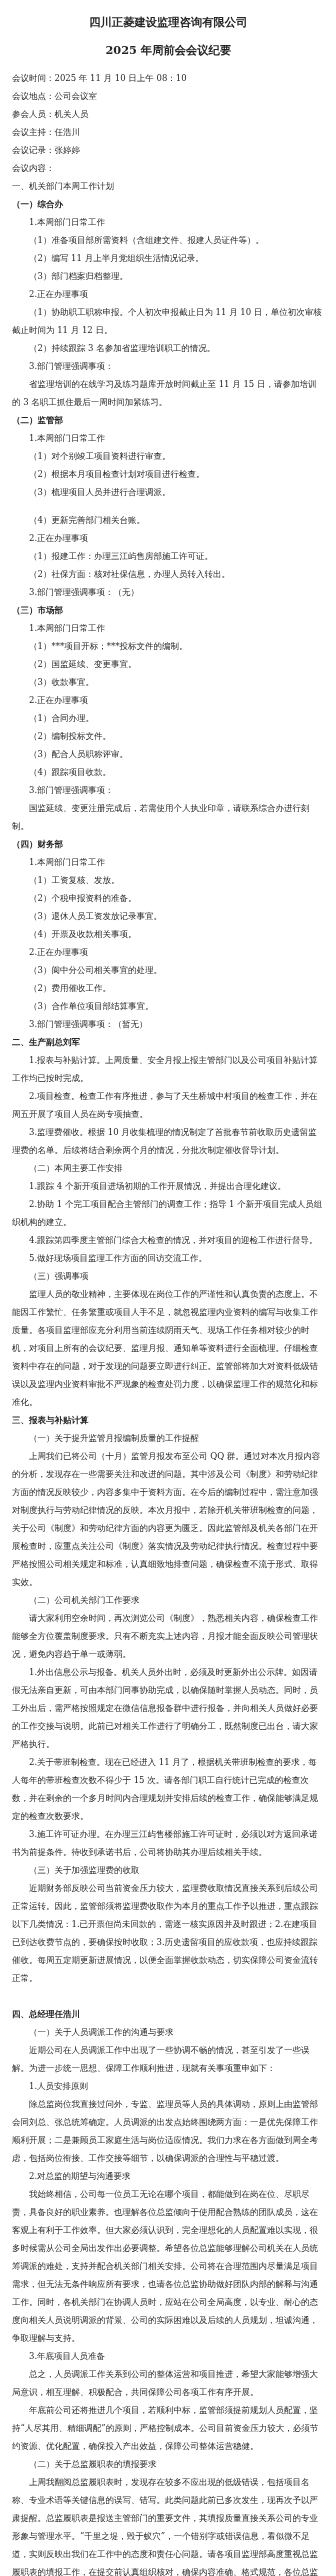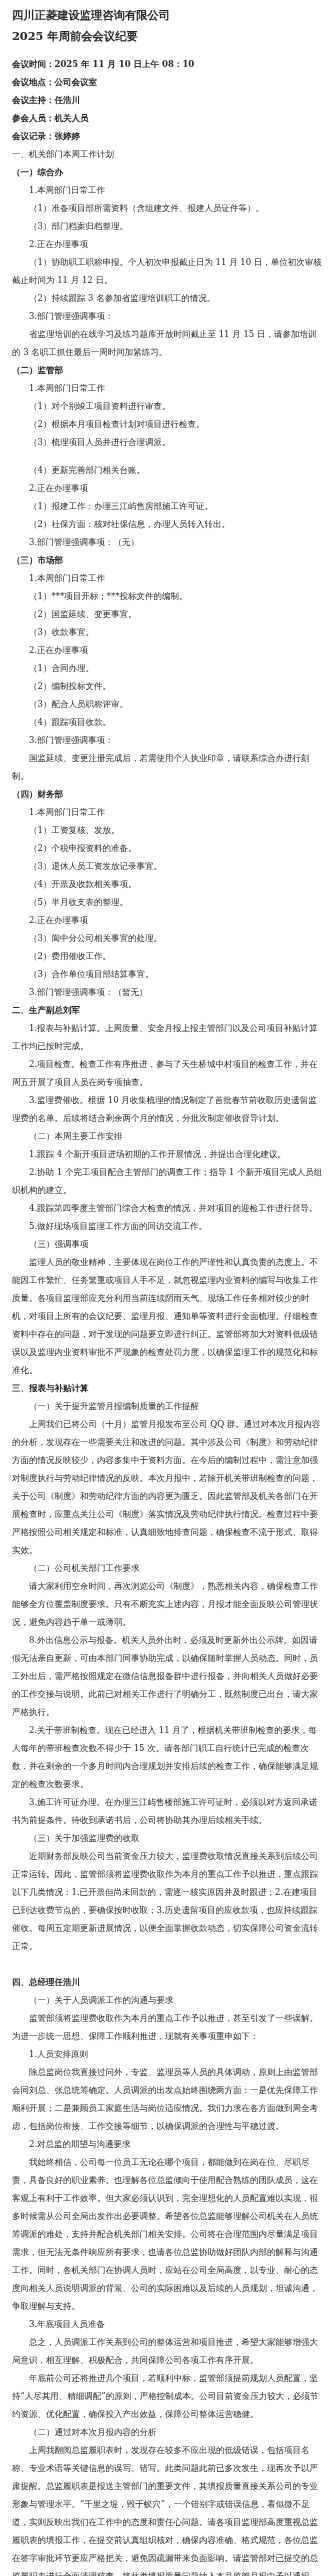--- a/index.html
+++ b/index.html
@@ -7,59 +7,61 @@
     width: 336px;
     height: 3862px;
     box-sizing: border-box;
     background: #ffffff;
     color: #262626;
     font-family: "DejaVu Serif", "Liberation Serif", serif;
     padding: 5.2px 11.3px 0 12px;
     overflow: hidden;
   }
   .title {
-    margin: 0;
-    text-align: left;
+    margin: 7px;
+    text-align: center;
     font-size: 11.3px;
     font-weight: bold;
     line-height: 21px;
     text-indent: 0;
   }
   .titles { margin-bottom: 8.2px; }
   .doc p {
     margin: 0;
     font-size: 8.5px;
     line-height: 18px;
     text-indent: 2em;
     word-break: break-all;
   }
-  .doc p.meta { text-indent: 0; font-weight: bold; }
+  .doc p.meta { text-indent: 0; }
   .doc p.h { text-indent: 0; }
   .doc p.hb { text-indent: 0; font-weight: bold; }
   .doc div.sp { height: 9.3px; }
   .doc div.sp2 { height: 18px; }
 </style>
 </head>
 <body>
 
 <div class="doc">
   <div class="titles">
     <h1 class="title">四川正菱建设监理咨询有限公司</h1>
     <h2 class="title">2025 年周前会会议纪要</h2>
   </div>
   <div id="body-blocks">
       <p class="meta">会议时间：2025 年 11 月 10 日上午 08：10</p>
       <p class="meta">会议地点：公司会议室</p>
+      <p class="meta">参会人员：机关人员</p>
       <p class="meta">会议主持：任浩川</p>
-      <p class="meta">参会人员：机关人员</p>
       <p class="meta">会议记录：张婷婷</p>
+      <p class="meta">会议内容：</p>
       <p class="h">一、机关部门本周工作计划</p>
       <p class="hb">（一）综合办</p>
       <p>1.本周部门日常工作</p>
       <p>（1）准备项目部所需资料（含组建文件、报建人员证件等）。</p>
+      <p>（2）编写 11 月上半月党组织生活情况记录。</p>
       <p>（3）部门档案归档整理。</p>
       <p>2.正在办理事项</p>
       <p>（1）协助职工职称申报。个人初次申报截止日为 11 月 10 日，单位初次审核截止时间为 11 月 12 日。</p>
       <p>（2）持续跟踪 3 名参加省监理培训职工的情况。</p>
       <p>3.部门管理强调事项：</p>
       <p>省监理培训的在线学习及练习题库开放时间截止至 11 月 15 日，请参加培训的 3 名职工抓住最后一周时间加紧练习。</p>
       <p class="hb">（二）监管部</p>
       <p>1.本周部门日常工作</p>
       <p>（1）对个别竣工项目资料进行审查。</p>
       <p>（2）根据本月项目检查计划对项目进行检查。</p>
@@ -81,21 +83,20 @@
       <p>（3）配合人员职称评审。</p>
       <p>（4）跟踪项目收款。</p>
       <p>3.部门管理强调事项：</p>
       <p>国监延续、变更注册完成后，若需使用个人执业印章，请联系综合办进行刻制。</p>
       <p class="hb">（四）财务部</p>
       <p>1.本周部门日常工作</p>
       <p>（1）工资复核、发放。</p>
       <p>（2）个税申报资料的准备。</p>
       <p>（3）退休人员工资发放记录事宜。</p>
       <p>（4）开票及收款相关事项。</p>
-      <p>（5）半月收支表的整理。</p>
       <p>2.正在办理事项</p>
       <p>（3）阆中分公司相关事宜的处理。</p>
       <p>（2）费用催收工作。</p>
       <p>（3）合作单位项目部结算事宜。</p>
       <p>3.部门管理强调事项：（暂无）</p>
       <p class="hb">二、生产副总刘军</p>
       <p>1.报表与补贴计算。上周质量、安全月报上报主管部门以及公司项目补贴计算工作均已按时完成。</p>
       <p>2.项目检查。检查工作有序推进，参与了天生桥城中村项目的检查工作，并在周五开展了项目人员在岗专项抽查。</p>
       <p>3.监理费催收。根据 10 月收集梳理的情况制定了首批春节前收取历史遗留监理费的名单。后续将结合剩余两个月的情况，分批次制定催收督导计划。</p>
       <p>（二）本周主要工作安排</p>
@@ -103,33 +104,33 @@
       <p>2.协助 1 个完工项目配合主管部门的调查工作；指导 1 个新开项目完成人员组织机构的建立。</p>
       <p>4.跟踪第四季度主管部门综合大检查的情况，并对项目的迎检工作进行督导。</p>
       <p>5.做好现场项目监理工作方面的回访交流工作。</p>
       <p>（三）强调事项</p>
       <p>监理人员的敬业精神，主要体现在岗位工作的严谨性和认真负责的态度上。不能因工作繁忙、任务繁重或项目人手不足，就忽视监理内业资料的编写与收集工作质量。各项目监理部应充分利用当前连续阴雨天气、现场工作任务相对较少的时机，对项目上所有的会议纪要、监理月报、通知单等资料进行全面梳理。仔细检查资料中存在的问题，对于发现的问题要立即进行纠正。监管部将加大对资料低级错误以及监理内业资料审批不严现象的检查处罚力度，以确保监理工作的规范化和标准化。</p>
       <p class="hb">三、报表与补贴计算</p>
       <p>（一）关于提升监管月报编制质量的工作提醒</p>
       <p>上周我们已将公司（十月）监管月报发布至公司 QQ 群。通过对本次月报内容的分析，发现存在一些需要关注和改进的问题。其中涉及公司《制度》和劳动纪律方面的情况反映较少，内容多集中于资料方面。在今后的编制过程中，需注意加强对制度执行与劳动纪律情况的反映。本次月报中，若除开机关带班制检查的问题，关于公司《制度》和劳动纪律方面的内容更为匮乏。因此监管部及机关各部门在开展检查时，应重点关注公司《制度》落实情况及劳动纪律执行情况。检查过程中要严格按照公司相关规定和标准，认真细致地排查问题，确保检查不流于形式、取得实效。</p>
       <p>（二）公司机关部门工作要求</p>
       <p>请大家利用空余时间，再次浏览公司《制度》，熟悉相关内容，确保检查工作能够全方位覆盖制度要求。只有不断充实上述内容，月报才能全面反映公司管理状况，避免内容趋于单一或薄弱。</p>
-      <p>8.外出信息公示与报备。机关人员外出时，必须及时更新外出公示牌。如因请假无法亲自更新，可由本部门同事协助完成，以确保随时掌握人员动态。同时，员工外出后，需严格按照规定在微信信息报备群中进行报备，并向相关人员做好必要的工作交接与说明。此前已对相关工作进行了明确分工，既然制度已出台，请大家严格执行。</p>
+      <p>1.外出信息公示与报备。机关人员外出时，必须及时更新外出公示牌。如因请假无法亲自更新，可由本部门同事协助完成，以确保随时掌握人员动态。同时，员工外出后，需严格按照规定在微信信息报备群中进行报备，并向相关人员做好必要的工作交接与说明。此前已对相关工作进行了明确分工，既然制度已出台，请大家严格执行。</p>
       <p>2.关于带班制检查。现在已经进入 11 月了，根据机关带班制检查的要求，每人每年的带班检查次数不得少于 15 次。请各部门职工自行统计已完成的检查次数，并在剩余的一个多月时间内合理规划并安排后续的检查工作，确保能够满足规定的检查次数要求。</p>
       <p>3.施工许可证办理。在办理三江屿售楼部施工许可证时，必须以对方返回承诺书为前提条件。待收到承诺书后，公司将协助其办理后续相关手续。</p>
       <p>（三）关于加强监理费的收取</p>
       <p>近期财务部反映公司当前资金压力较大，监理费收取情况直接关系到后续公司正常运转。因此，监管部须将监理费收取作为本月的重点工作予以推进，重点跟踪以下几类情况：1.已开票但尚未回款的，需逐一核实原因并及时跟进；2.在建项目已到达收费节点的，要确保按时收取；3.历史遗留项目的应收款项，也应持续跟踪催收。每周五定期更新进展情况，以便全面掌握收款动态，切实保障公司资金流转正常。</p>
       <div class="sp2"></div>
       <p class="hb">四、总经理任浩川</p>
       <p>（一）关于人员调派工作的沟通与要求</p>
-      <p>监管部须将监理费收取作为本月的重点工作予以推进，甚至引发了一些误解。为进一步统一思想、保障工作顺利推进，现就有关事项重申如下：</p>
+      <p>近期公司在人员调派工作中出现了一些协调不畅的情况，甚至引发了一些误解。为进一步统一思想、保障工作顺利推进，现就有关事项重申如下：</p>
       <p>1.人员安排原则</p>
       <p>除总监岗位我直接过问外，专监、监理员等人员的具体调动，原则上由监管部会同刘总、张总统筹确定。人员调派的出发点始终围绕两方面：一是优先保障工作顺利开展；二是兼顾员工家庭生活与岗位适应情况。我们力求在各方面做到周全考虑，包括岗位衔接、工作交接等细节，以确保调派的合理性与平稳过渡。</p>
       <p>2.对总监的期望与沟通要求</p>
       <p>我始终相信，公司每一位员工无论在哪个项目，都能做到在岗在位、尽职尽责，具备良好的职业素养。也理解各位总监倾向于使用配合熟练的团队成员，这在客观上有利于工作效率。但大家必须认识到，完全理想化的人员配置难以实现，很多时候需从公司全局出发作出必要调整。希望各位总监能够理解公司机关在人员统筹调派的难处，支持并配合机关部门相关安排。公司将在合理范围内尽量满足项目需求，但无法无条件响应所有要求，也请各位总监协助做好团队内部的解释与沟通工作。同时，各机关部门在协调人员时，应站在公司全局高度，以专业、耐心的态度向相关人员说明调派的背景、公司的实际困难以及后续的人员规划，坦诚沟通，争取理解与支持。</p>
       <p>3.年底项目人员准备</p>
       <p>总之，人员调派工作关系到公司的整体运营和项目推进，希望大家能够增强大局意识，相互理解、积极配合，共同保障公司各项工作有序开展。</p>
       <p>年底前公司还将推进几个项目，若顺利中标，监管部须提前规划人员配置，坚持“人尽其用、精细调配”的原则，严格控制成本。公司目前资金压力较大，必须节约资源、优化配置，确保投入产出效益，保障公司整体运营稳健。</p>
-      <p>（二）通过对本次月报内容的分析</p>
+      <p>（二）关于总监履职表的填报要求</p>
       <p>上周我翻阅总监履职表时，发现存在较多不应出现的低级错误，包括项目名称、专业术语等关键信息的误写、错写。此类问题此前已多次发生，现再次予以严肃提醒。总监履职表是报送主管部门的重要文件，其填报质量直接关系公司的专业形象与管理水平。“千里之堤，毁于蚁穴”，一个错别字或错误信息，看似微不足道，实则反映出我们在工作中的态度和责任心问题。请各项目监理部高度重视总监履职表的填报工作，在提交前认真组织核对，确保内容准确、格式规范，各位总监在签字审批环节更应严格把关，避免因疏漏带来负面影响。请监管部对已提交的总监履职表进行全面清理核查，将此类填报质量问题纳入本月监管月报中予以通报，督促整改。</p>
     </div>
 </div>
 
 
 </body></html>

